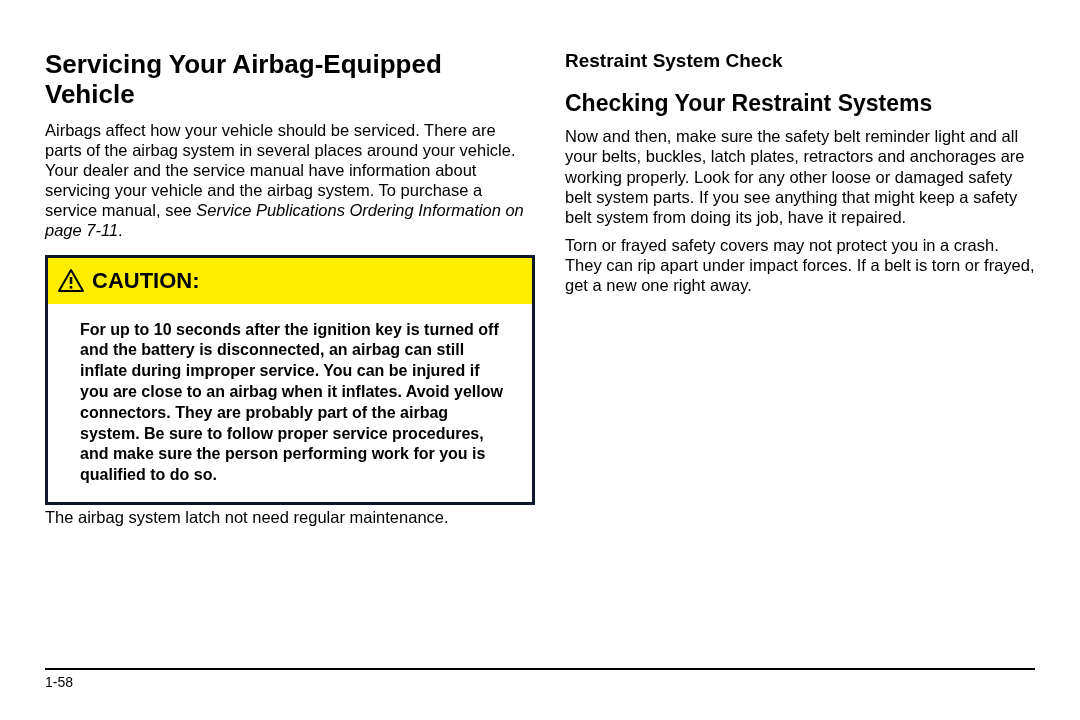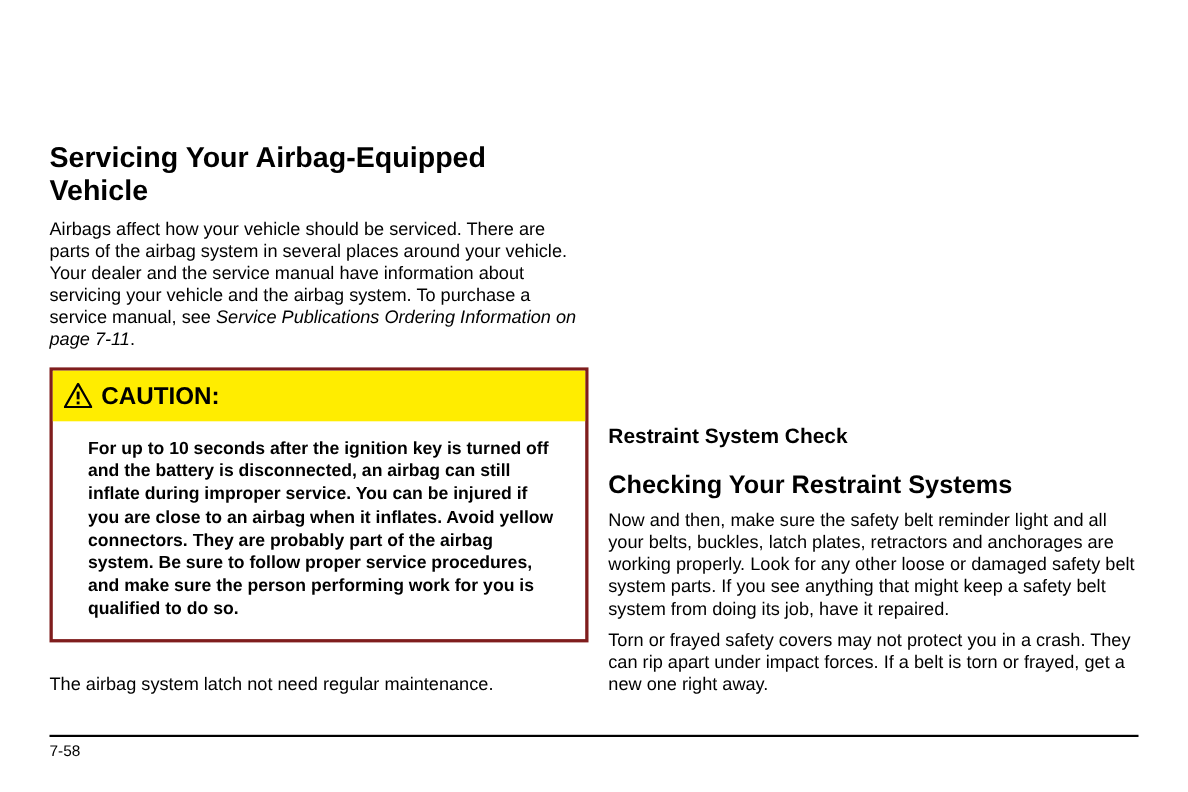--- a/index.html
+++ b/index.html
@@ -10,23 +10,22 @@
     body {
       font-family: Arial, Helvetica, sans-serif;
       background: #fff;
       width: 1080px;
       height: 720px;
       padding: 50px 45px 30px 45px;
       position: relative;
     }
     .page-content {
       display: flex;
-      gap: 18px;
+      gap: 30px;
       height: calc(100% - 50px);
-      align-items: flex-end;
     }
     .column {
       flex: 1;
       min-width: 0;
     }
     .col-left {
       flex: 0 0 490px;
     }
     .col-right {
       flex: 1;
@@ -51,23 +50,23 @@
     }
     .body-text {
       font-size: 16.5px;
       line-height: 1.22;
       margin-bottom: 8px;
     }
     .italic-ref {
       font-style: italic;
     }
     .caution-box {
-      border: 3px solid #7f1d1d;
+      border: 3px solid #0f172a;
       margin-top: 14px;
-      margin-bottom: 28px;
+      margin-bottom: 2px;
     }
     .caution-header {
       background: #ffed00;
       padding: 10px 12px 10px 10px;
       display: flex;
       align-items: center;
       gap: 8px;
     }
     .caution-title {
       font-size: 22px;
@@ -133,14 +132,14 @@
   <div class="column col-right">
     <h1 class="heading-xl">Restraint System Check</h1>
     <h2 class="heading-md">Checking Your Restraint Systems</h2>
     <p class="body-text">Now and then, make sure the safety belt reminder light and all your belts, buckles, latch plates, retractors and anchorages are working properly. Look for any other loose or damaged safety belt system parts. If you see anything that might keep a safety belt system from doing its job, have it repaired.</p>
     <p class="body-text">Torn or frayed safety covers may not protect you in a crash. They can rip apart under impact forces. If a belt is torn or frayed, get a new one right away.</p>
   </div>
 </div>
 
 <div class="footer">
   <hr class="footer-rule">
-  <div class="page-num">7-58</div>
+  <div class="page-num">1-58</div>
 </div>
 
 </body></html>

